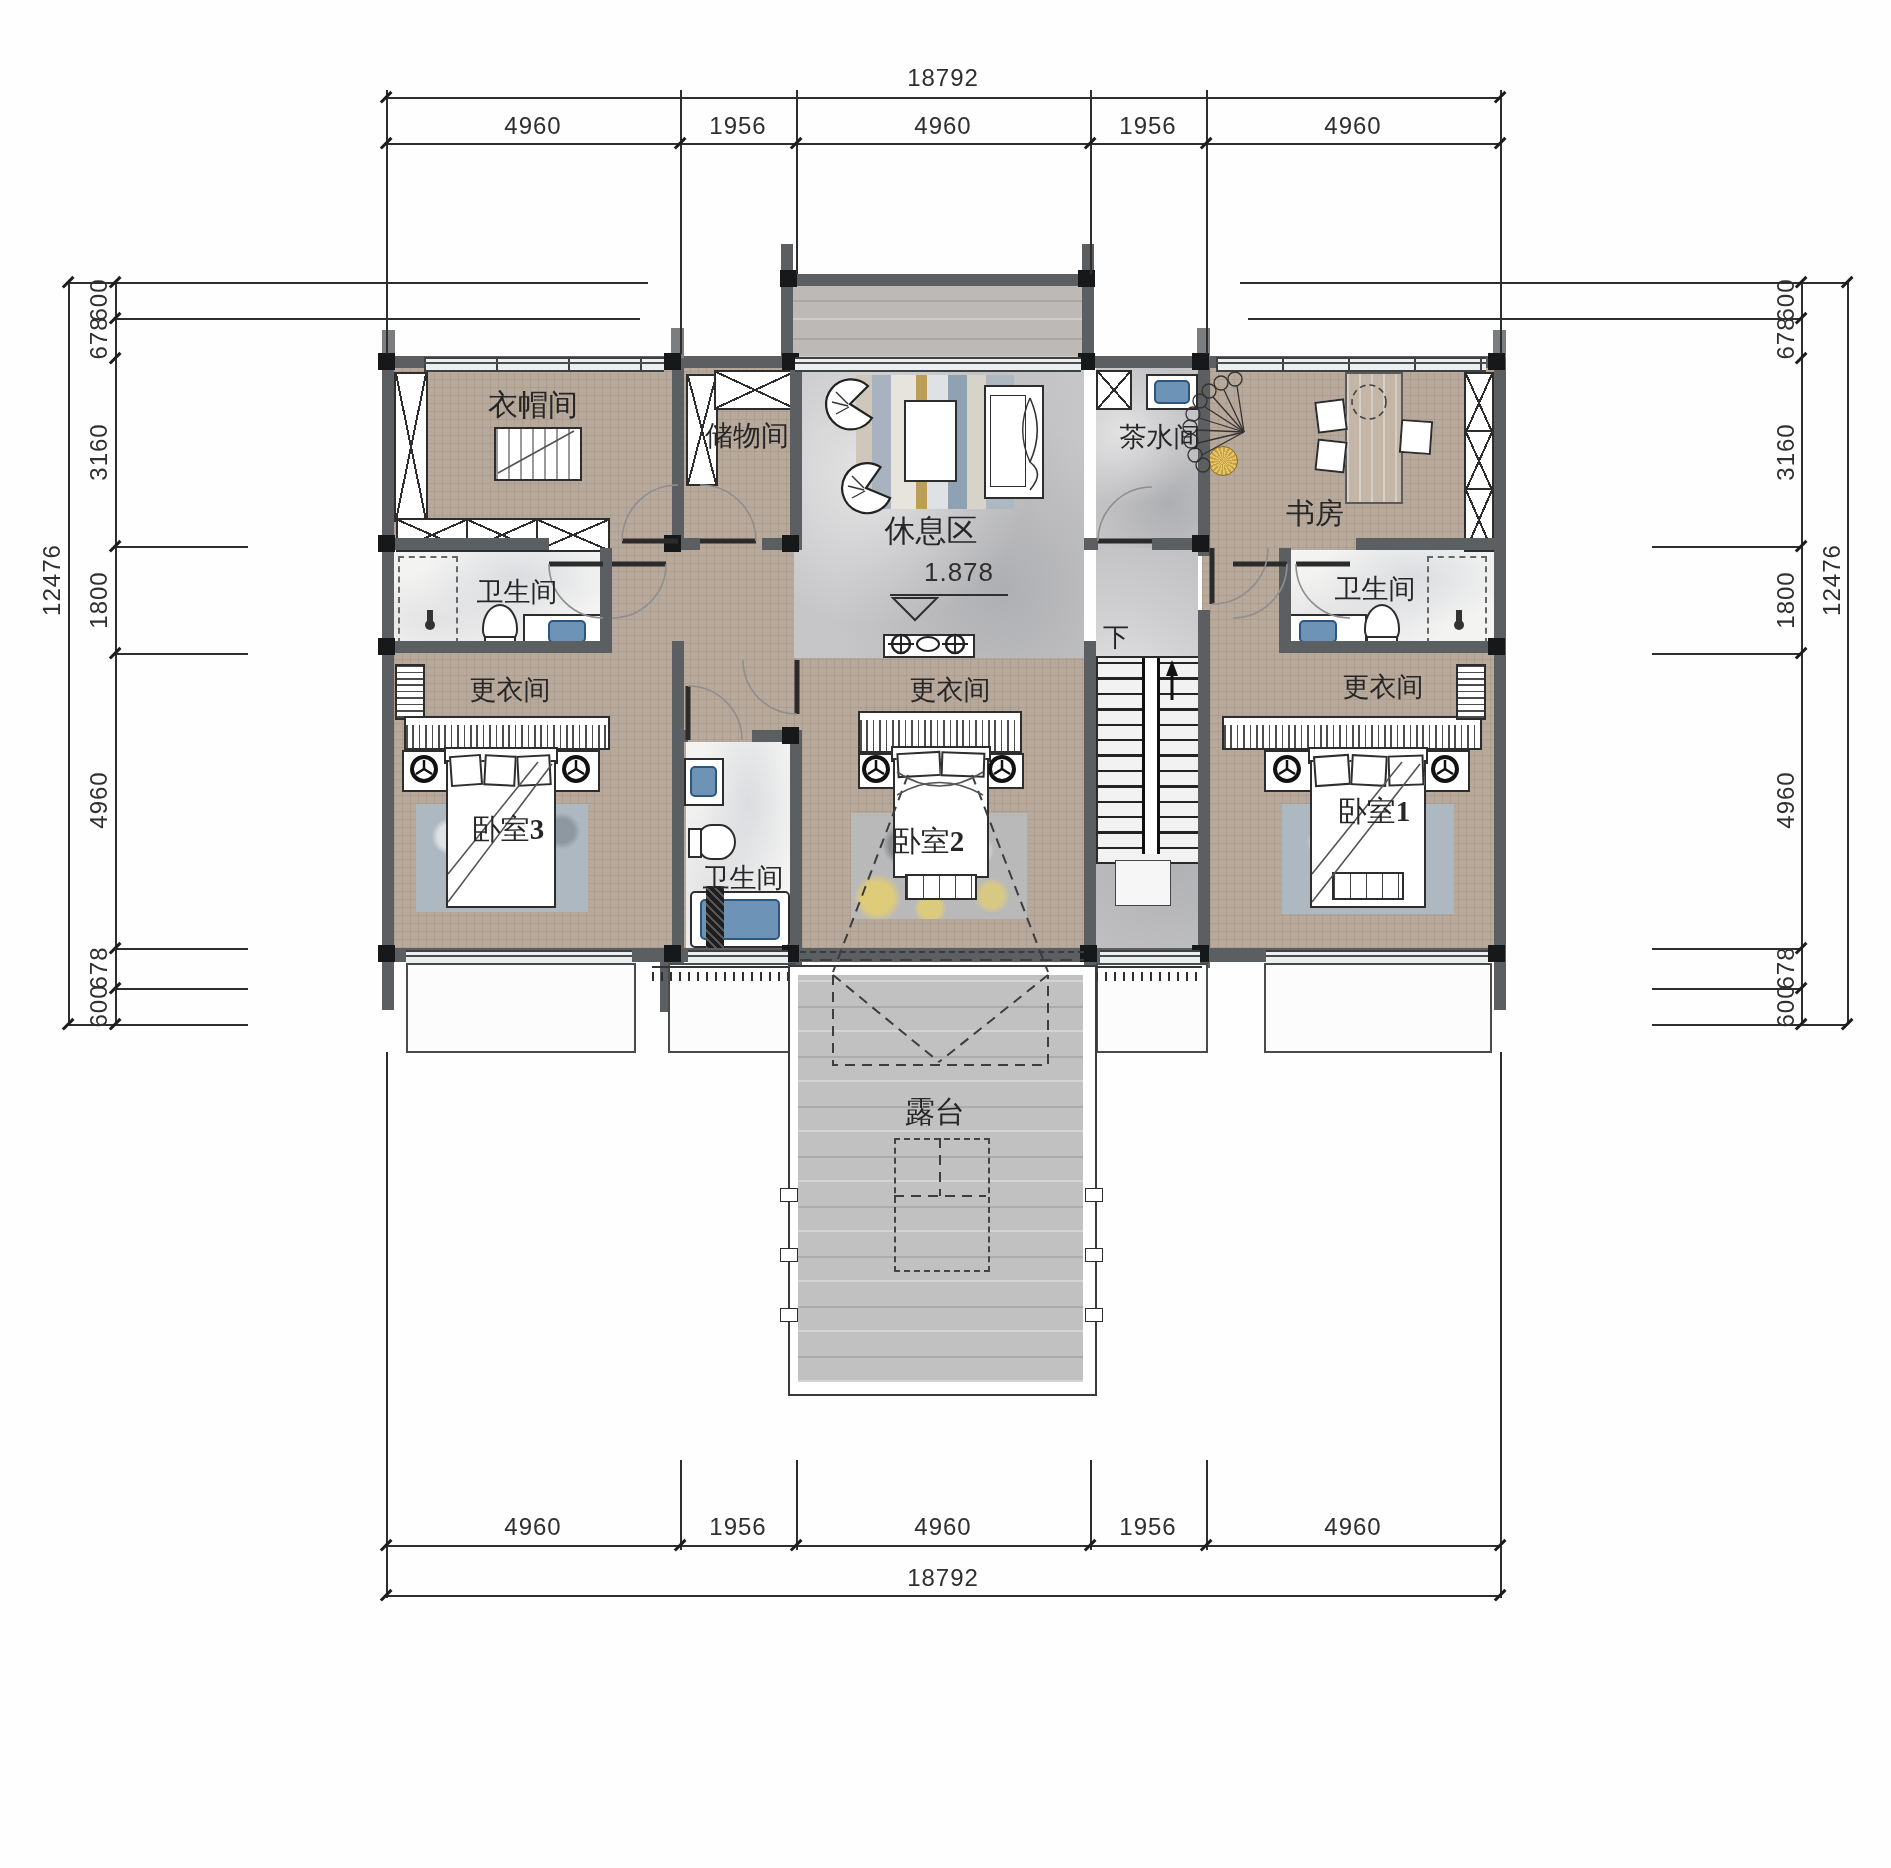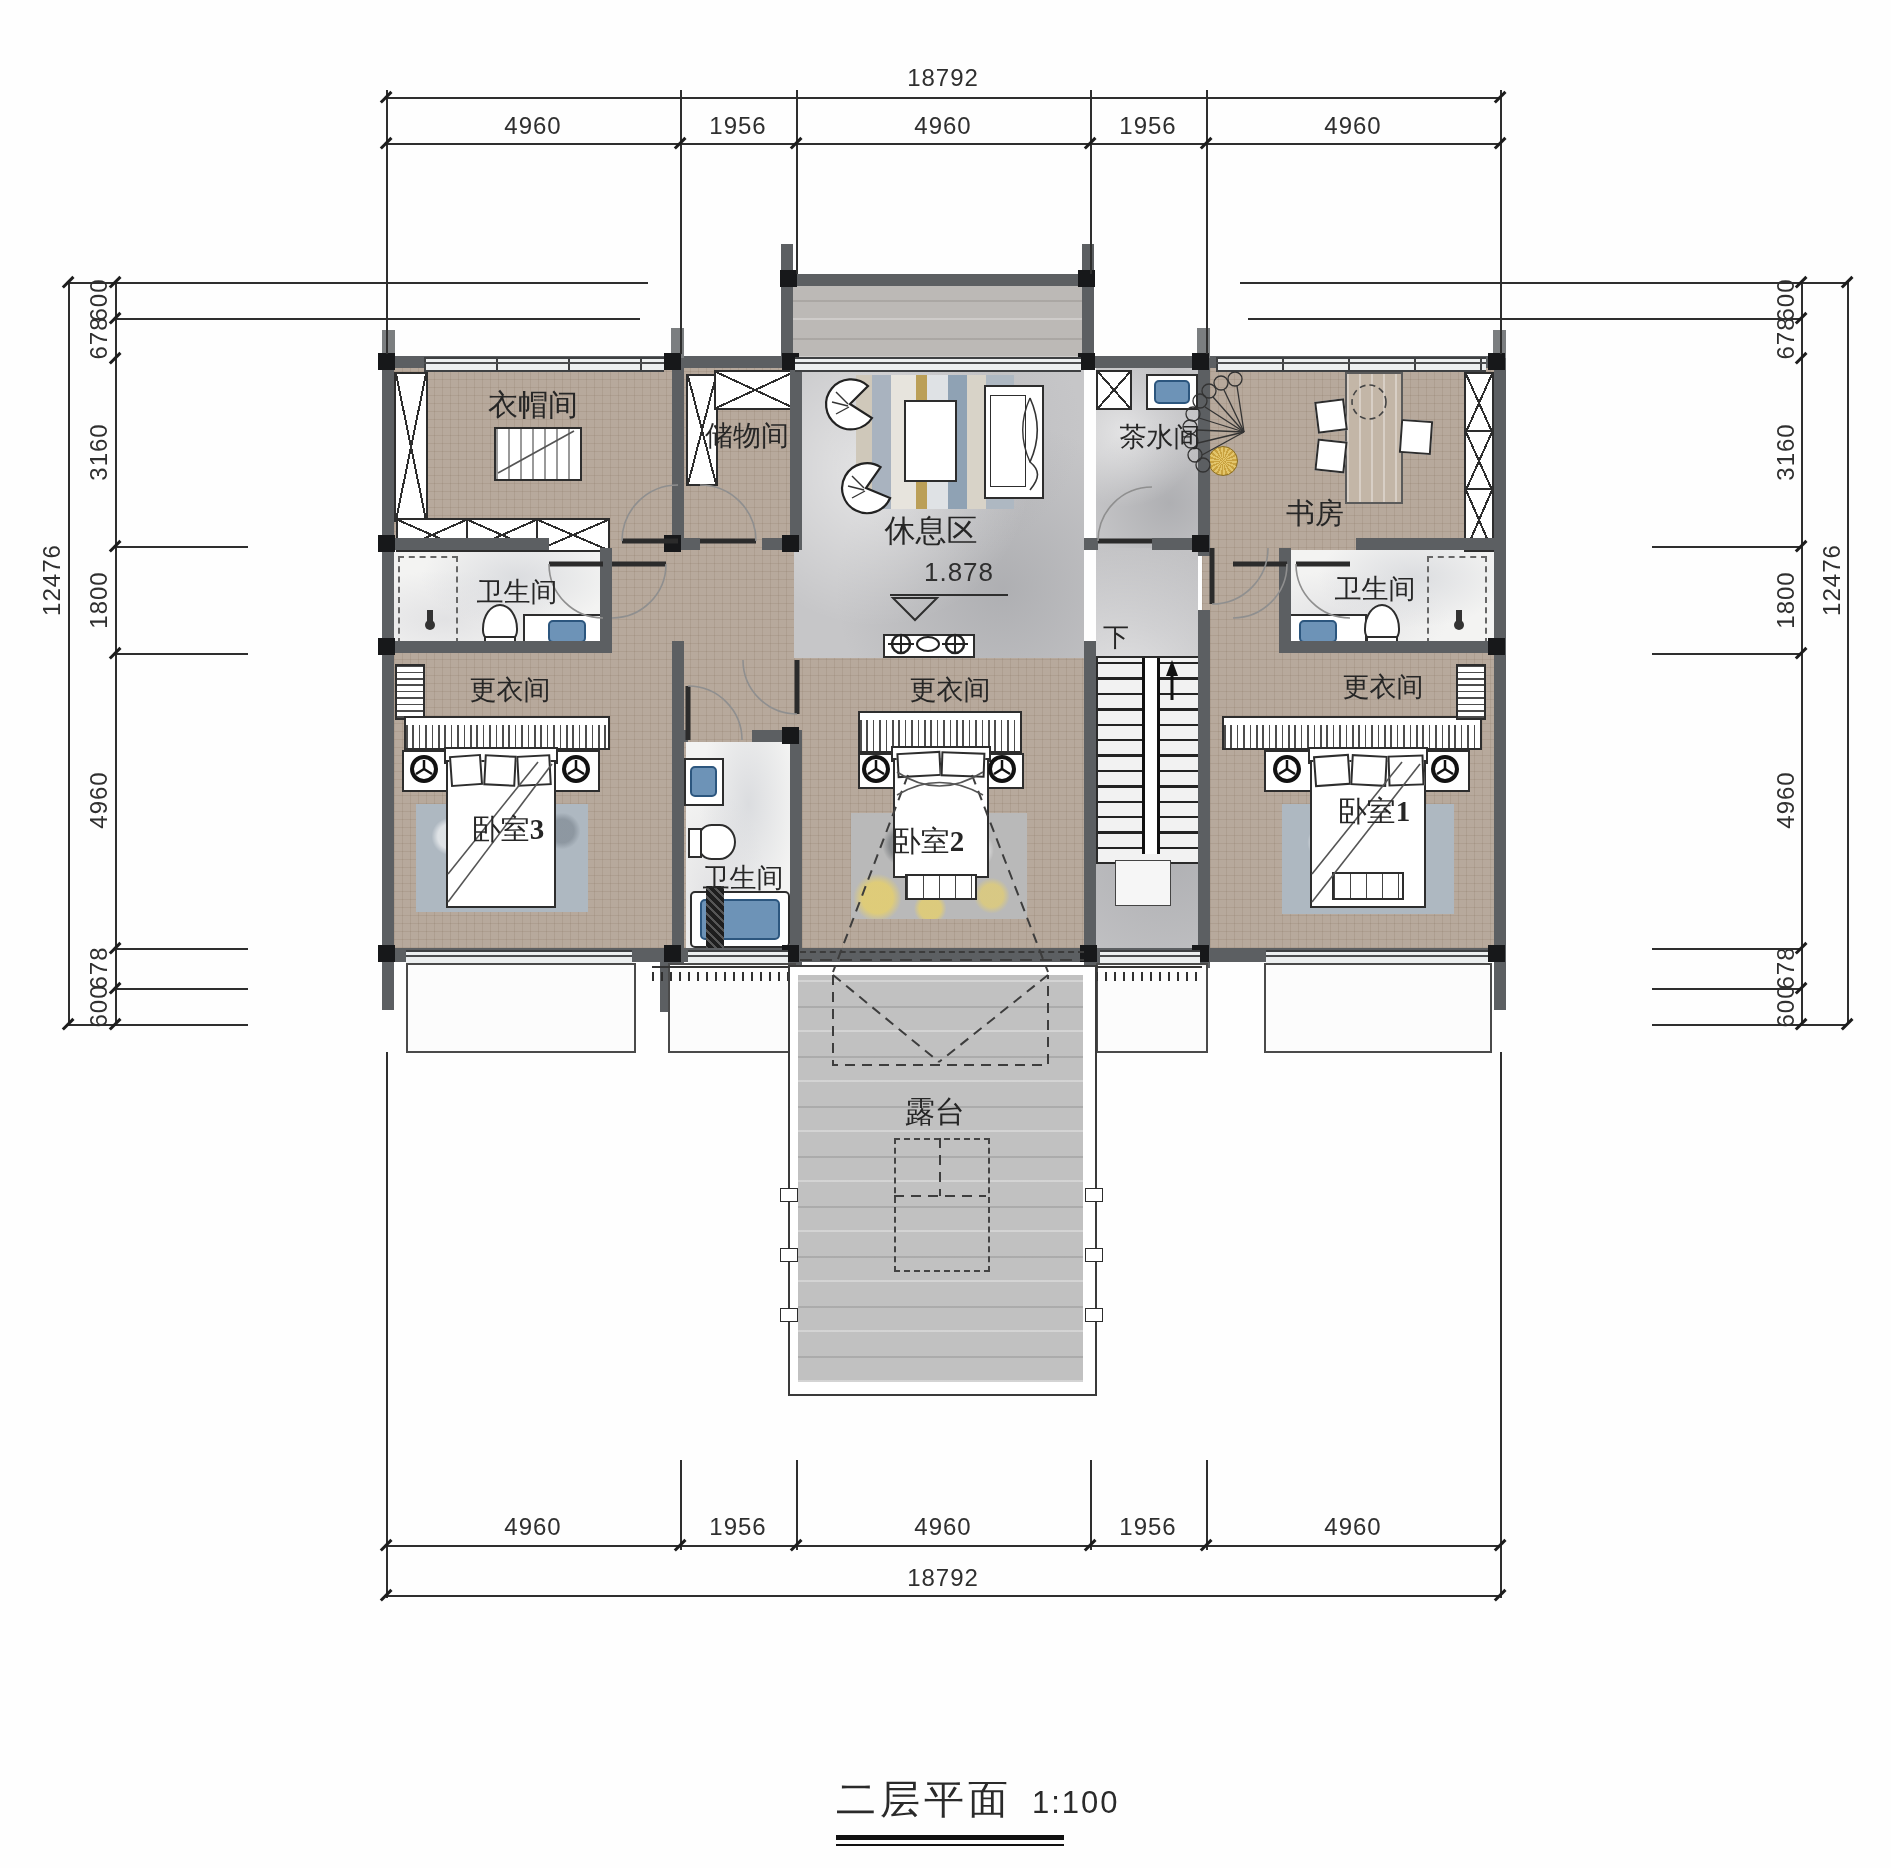--- a/index.html
+++ b/index.html
@@ -495,18 +495,13 @@
       <div class="tick" style="left: 115px; top: 653px;"></div>
       <div class="tick" style="left: 1801px; top: 653px;"></div>
       <div class="tick" style="left: 115px; top: 948px;"></div>
       <div class="tick" style="left: 1801px; top: 948px;"></div>
       <div class="tick" style="left: 115px; top: 988px;"></div>
       <div class="tick" style="left: 1801px; top: 988px;"></div>
       <div class="tick" style="left: 115px; top: 1024px;"></div>
       <div class="tick" style="left: 1801px; top: 1024px;"></div>
     </div>
 
-  <div id="title-block">
-    <span class="t1">二层平面</span><span class="t2">1:100</span>
-    <div style="margin-top:8px;width:228px;height:5px;background:#111;"></div>
-    <div style="margin-top:4px;width:228px;height:2px;background:#111;"></div>
-  </div>
 </div>
 
 </body></html>

